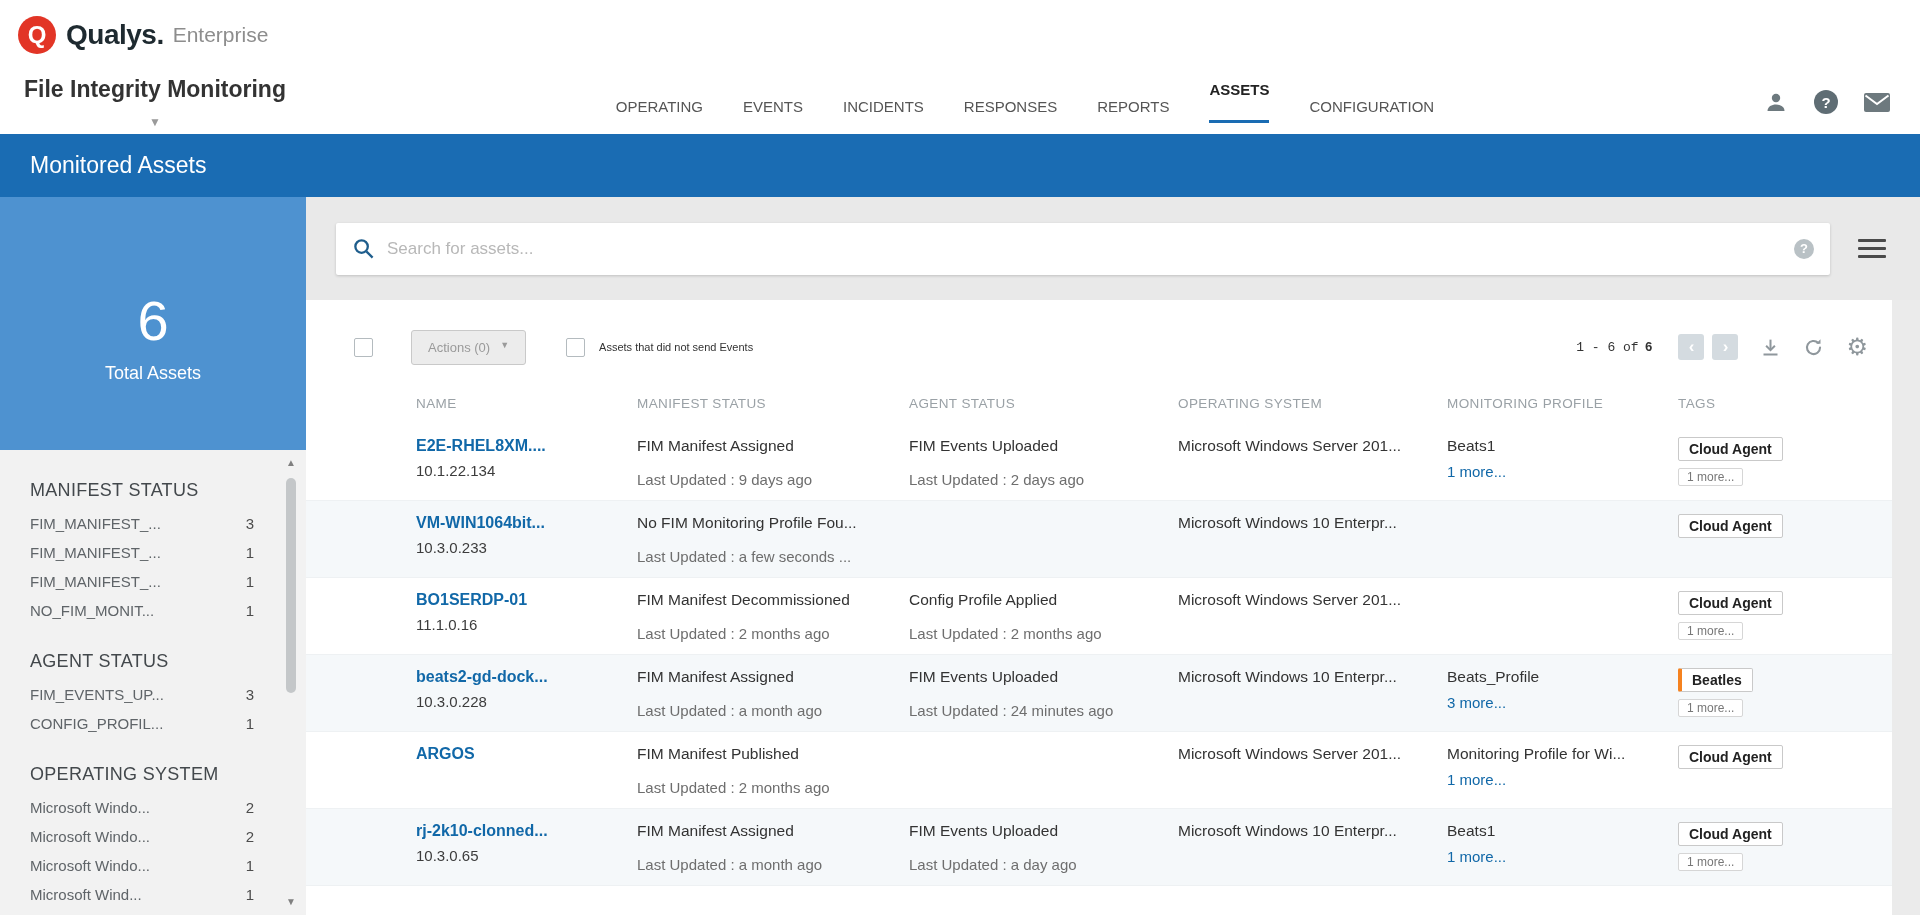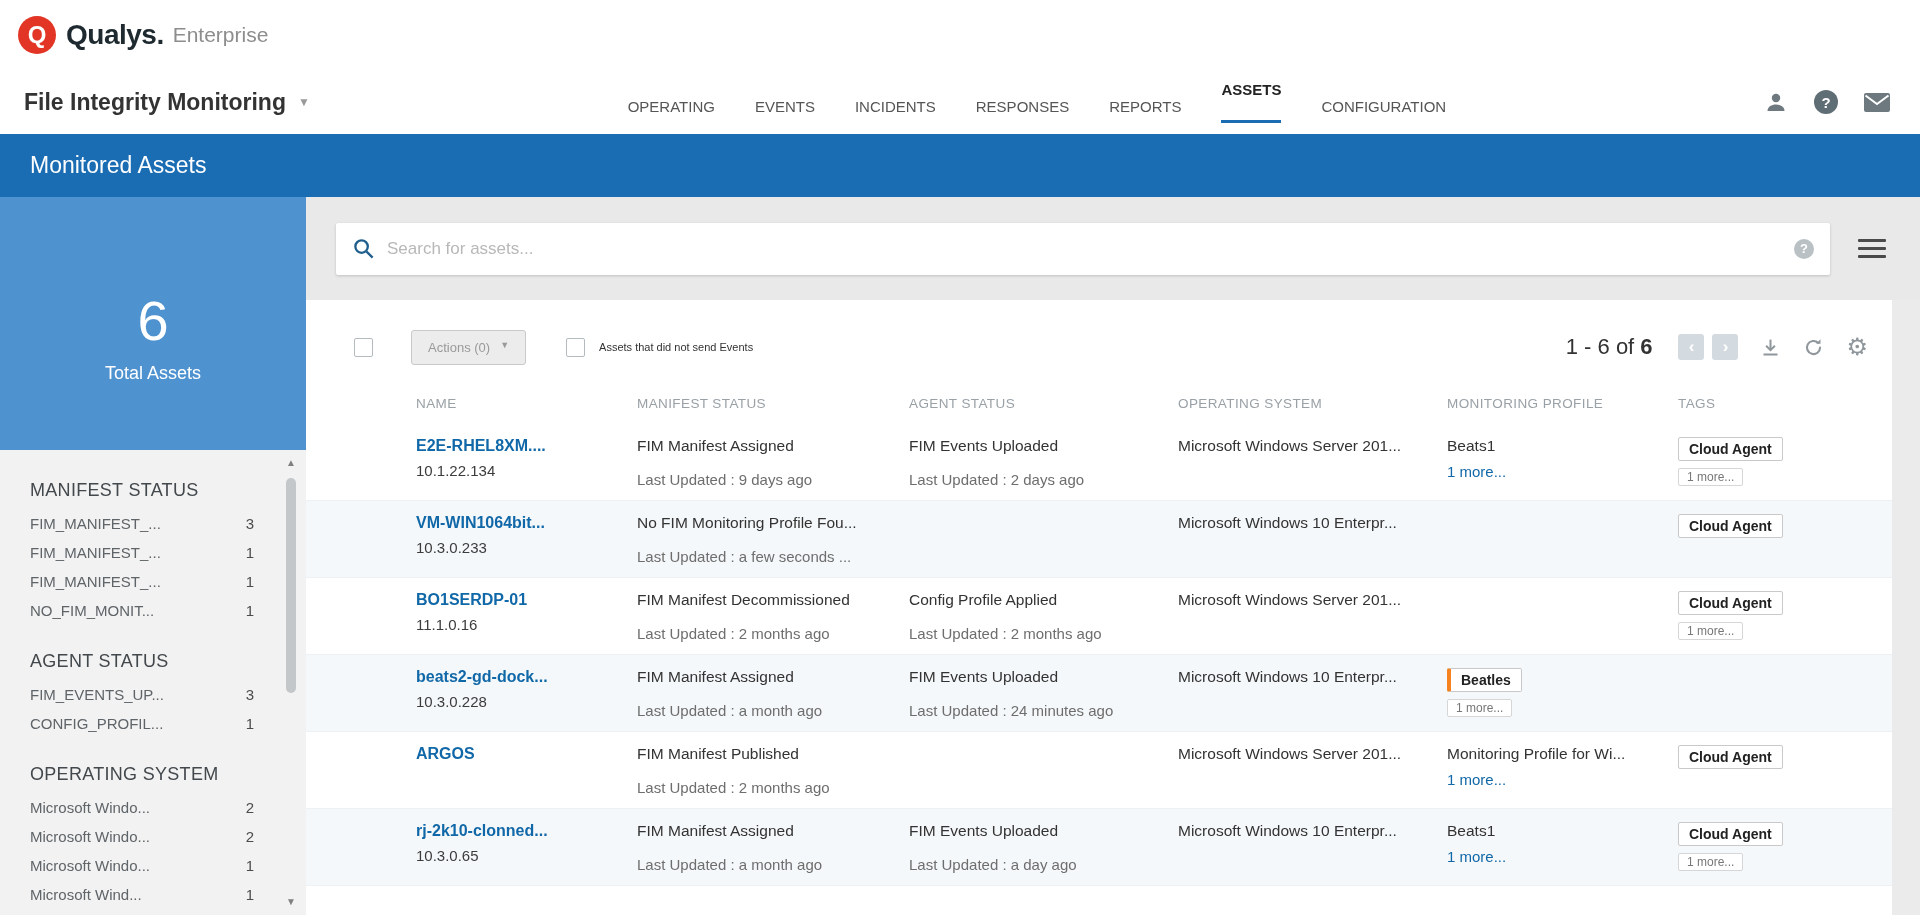--- a/index.html
+++ b/index.html
@@ -13,21 +13,21 @@
 
   
   .brand-row{ height:70px; display:flex; align-items:center; padding:0 28px 0 18px; background:#fff; }
   .logo-mark{ width:38px; height:38px; border-radius:50%; background:var(--brand-red);
               color:#fff; display:flex; align-items:center; justify-content:center;
               font-weight:bold; font-size:24px; }
   .logo-text{ font-size:28px; font-weight:bold; color:#1e2a30; margin-left:10px; letter-spacing:-0.5px;text-align:center; }
   .logo-suffix{ font-size:21px; color:#8d8d8d; margin-left:9px; }
 
   .nav-row{ height:64px; display:flex; align-items:center; padding:0 30px 0 24px; background:#fff; }
-  .app-switcher{ font-size:23px; font-weight:bold; color:#333; display:flex; align-items:center; gap:12px; cursor:pointer; }
+  .app-switcher{ font-size:23px; font-weight:bold; color:#333; display:flex; align-items:center; gap:12px; cursor:pointer;flex-direction:column; }
   .app-switcher .caret{ color:#9a9a9a; font-size:12px; }
   .main-nav{ display:flex; gap:40px; margin:0 auto; align-items:flex-end; }
   .nav-item{ font-size:15px; color:#555; text-decoration:none; padding-bottom:8px; cursor:pointer; }
   .nav-item.active{ color:#222; font-weight:bold; border-bottom:3px solid var(--accent); padding-bottom:22px; }
   .header-icons{ display:flex; align-items:center; gap:26px; }
   .hdr-icon{ cursor:pointer; display:flex; align-items:center; }
   .help-circle{ width:24px; height:24px; border-radius:50%; background:#5f6d74; color:#fff;
                 font-size:15px; font-weight:bold; display:flex; align-items:center; justify-content:center; }
 
   
@@ -73,21 +73,21 @@
 
   
   .toolbar{ height:70px; margin-top:12px; display:flex; align-items:center; padding:0 24px 0 48px; }
   .checkbox{ width:19px; height:19px; border:1px solid #b4bbbf; border-radius:2px; background:#fff; cursor:pointer; flex:none; }
   .actions-btn{ margin-left:38px; background:#ececec; border:1px solid #c9c9c9; border-radius:3px;
                 color:#9a9a9a; font-size:13px; padding:9px 16px; display:flex; align-items:flex-start; gap:10px; cursor:pointer; }
   .actions-btn .caret{ font-size:9px; color:#9a9a9a; }
   .filter-check{ margin-left:40px; }
   .filter-label{ margin-left:14px; font-size:11px; color:#333; }
   .toolbar-right{ margin-left:auto; display:flex; align-items:center; }
-  .pagination-text{ font-size:22px; color:#333; }
+  .pagination-text{ font-size:13px; color:#333;font-family:Liberation Mono, monospace; }
   .pagination-text b{ margin-left:6px; }
   .page-btn{ width:26px; height:26px; background:#d4dbe0; border-radius:3px; color:#fff;
              font-size:17px; font-weight:bold; display:flex; align-items:center; justify-content:center;
              cursor:pointer; margin-left:8px; }
   .page-btn.first{ margin-left:26px; }
   .tool-icon{ margin-left:22px; cursor:pointer; display:flex; align-items:center; color:#8f979c; }
   .gear-glyph{ font-size:24px; line-height:1; color:#8f979c; }
 
   
   .tgrid{ display:grid; grid-template-columns:110px 221px 272px 269px 269px 231px 1fr; }
@@ -368,20 +368,24 @@
             </div>
             <div class="cell">
               <div class="cell-main">FIM Manifest Assigned</div>
               <div class="cell-sub">Last Updated : a month ago</div>
             </div>
             <div class="cell">
               <div class="cell-main">FIM Events Uploaded</div>
               <div class="cell-sub">Last Updated : 24 minutes ago</div>
             </div>
             <div class="cell cell-main">Microsoft Windows 10 Enterpr...</div>
+            <div class="cell">
+              <div class="cell-main">Beats_Profile</div>
+              <a class="more-link">3 more...</a>
+            </div>
             <div class="cell tags-cell">
               <span class="tag accent">Beatles</span>
               <span class="tag small">1 more...</span>
             </div>
           </div>
 
           <div class="tgrid trow">
             <div class="cell"></div>
             <div class="cell">
               <a class="asset-link">ARGOS</a>

